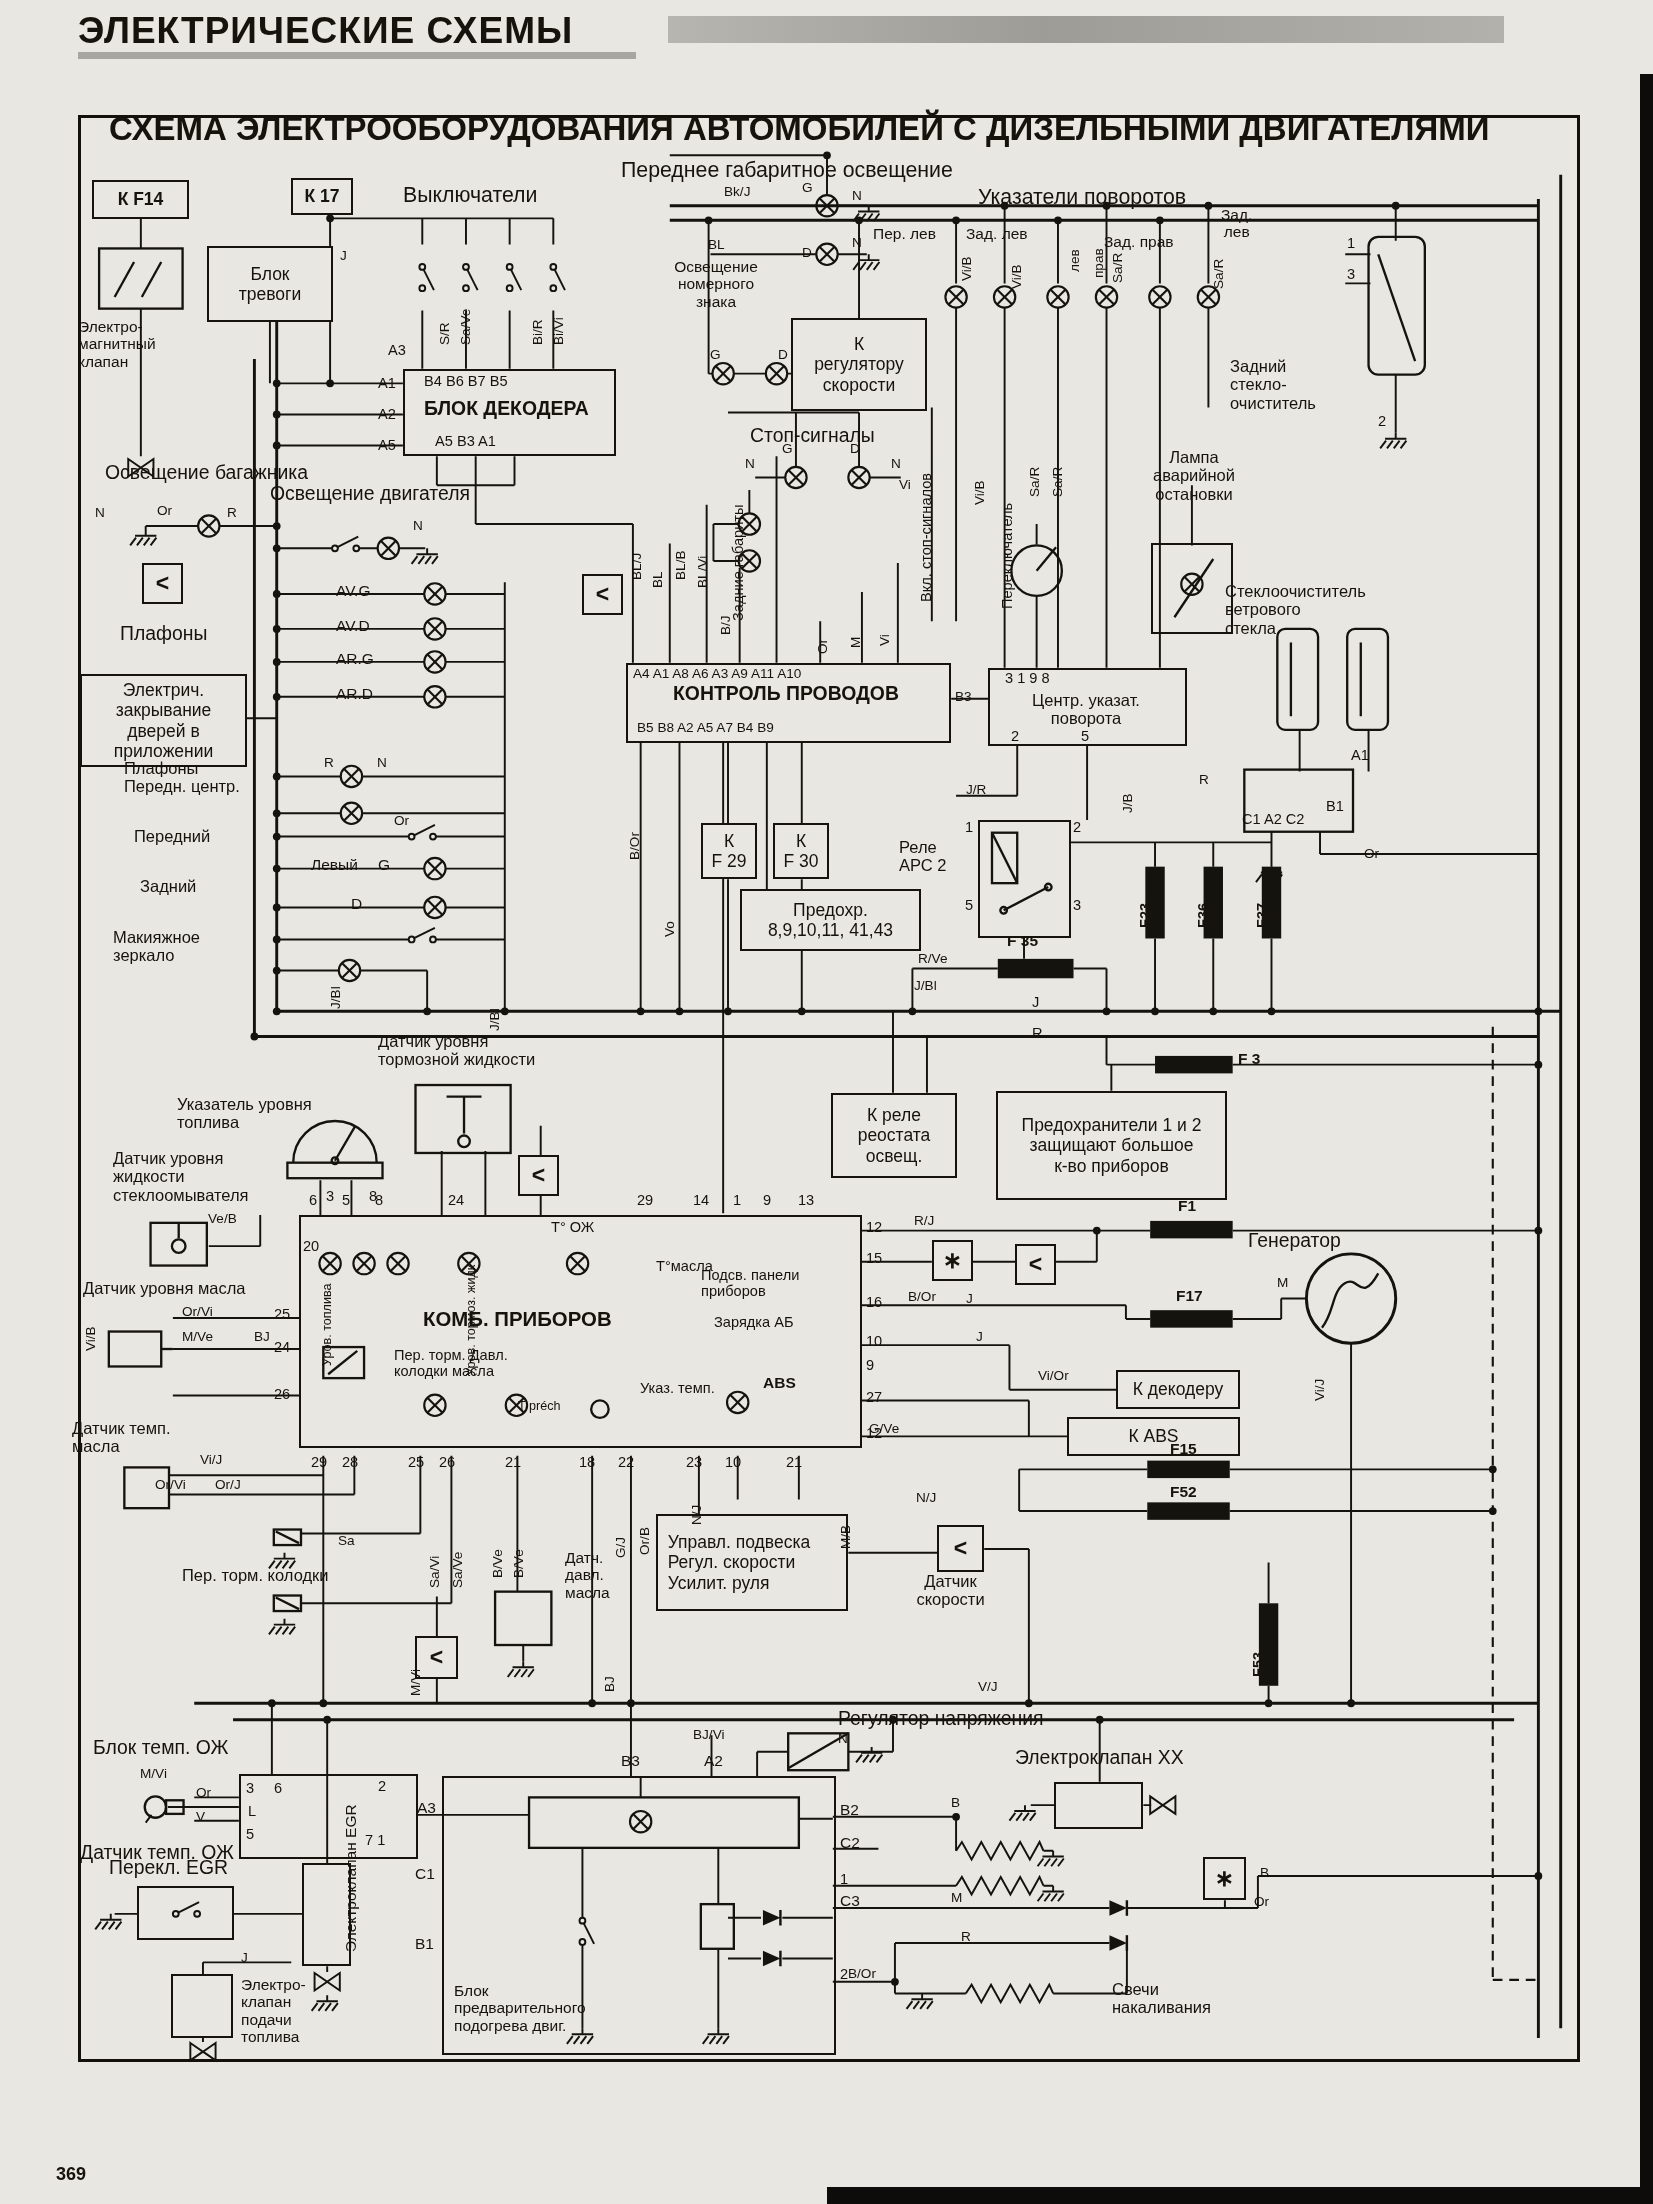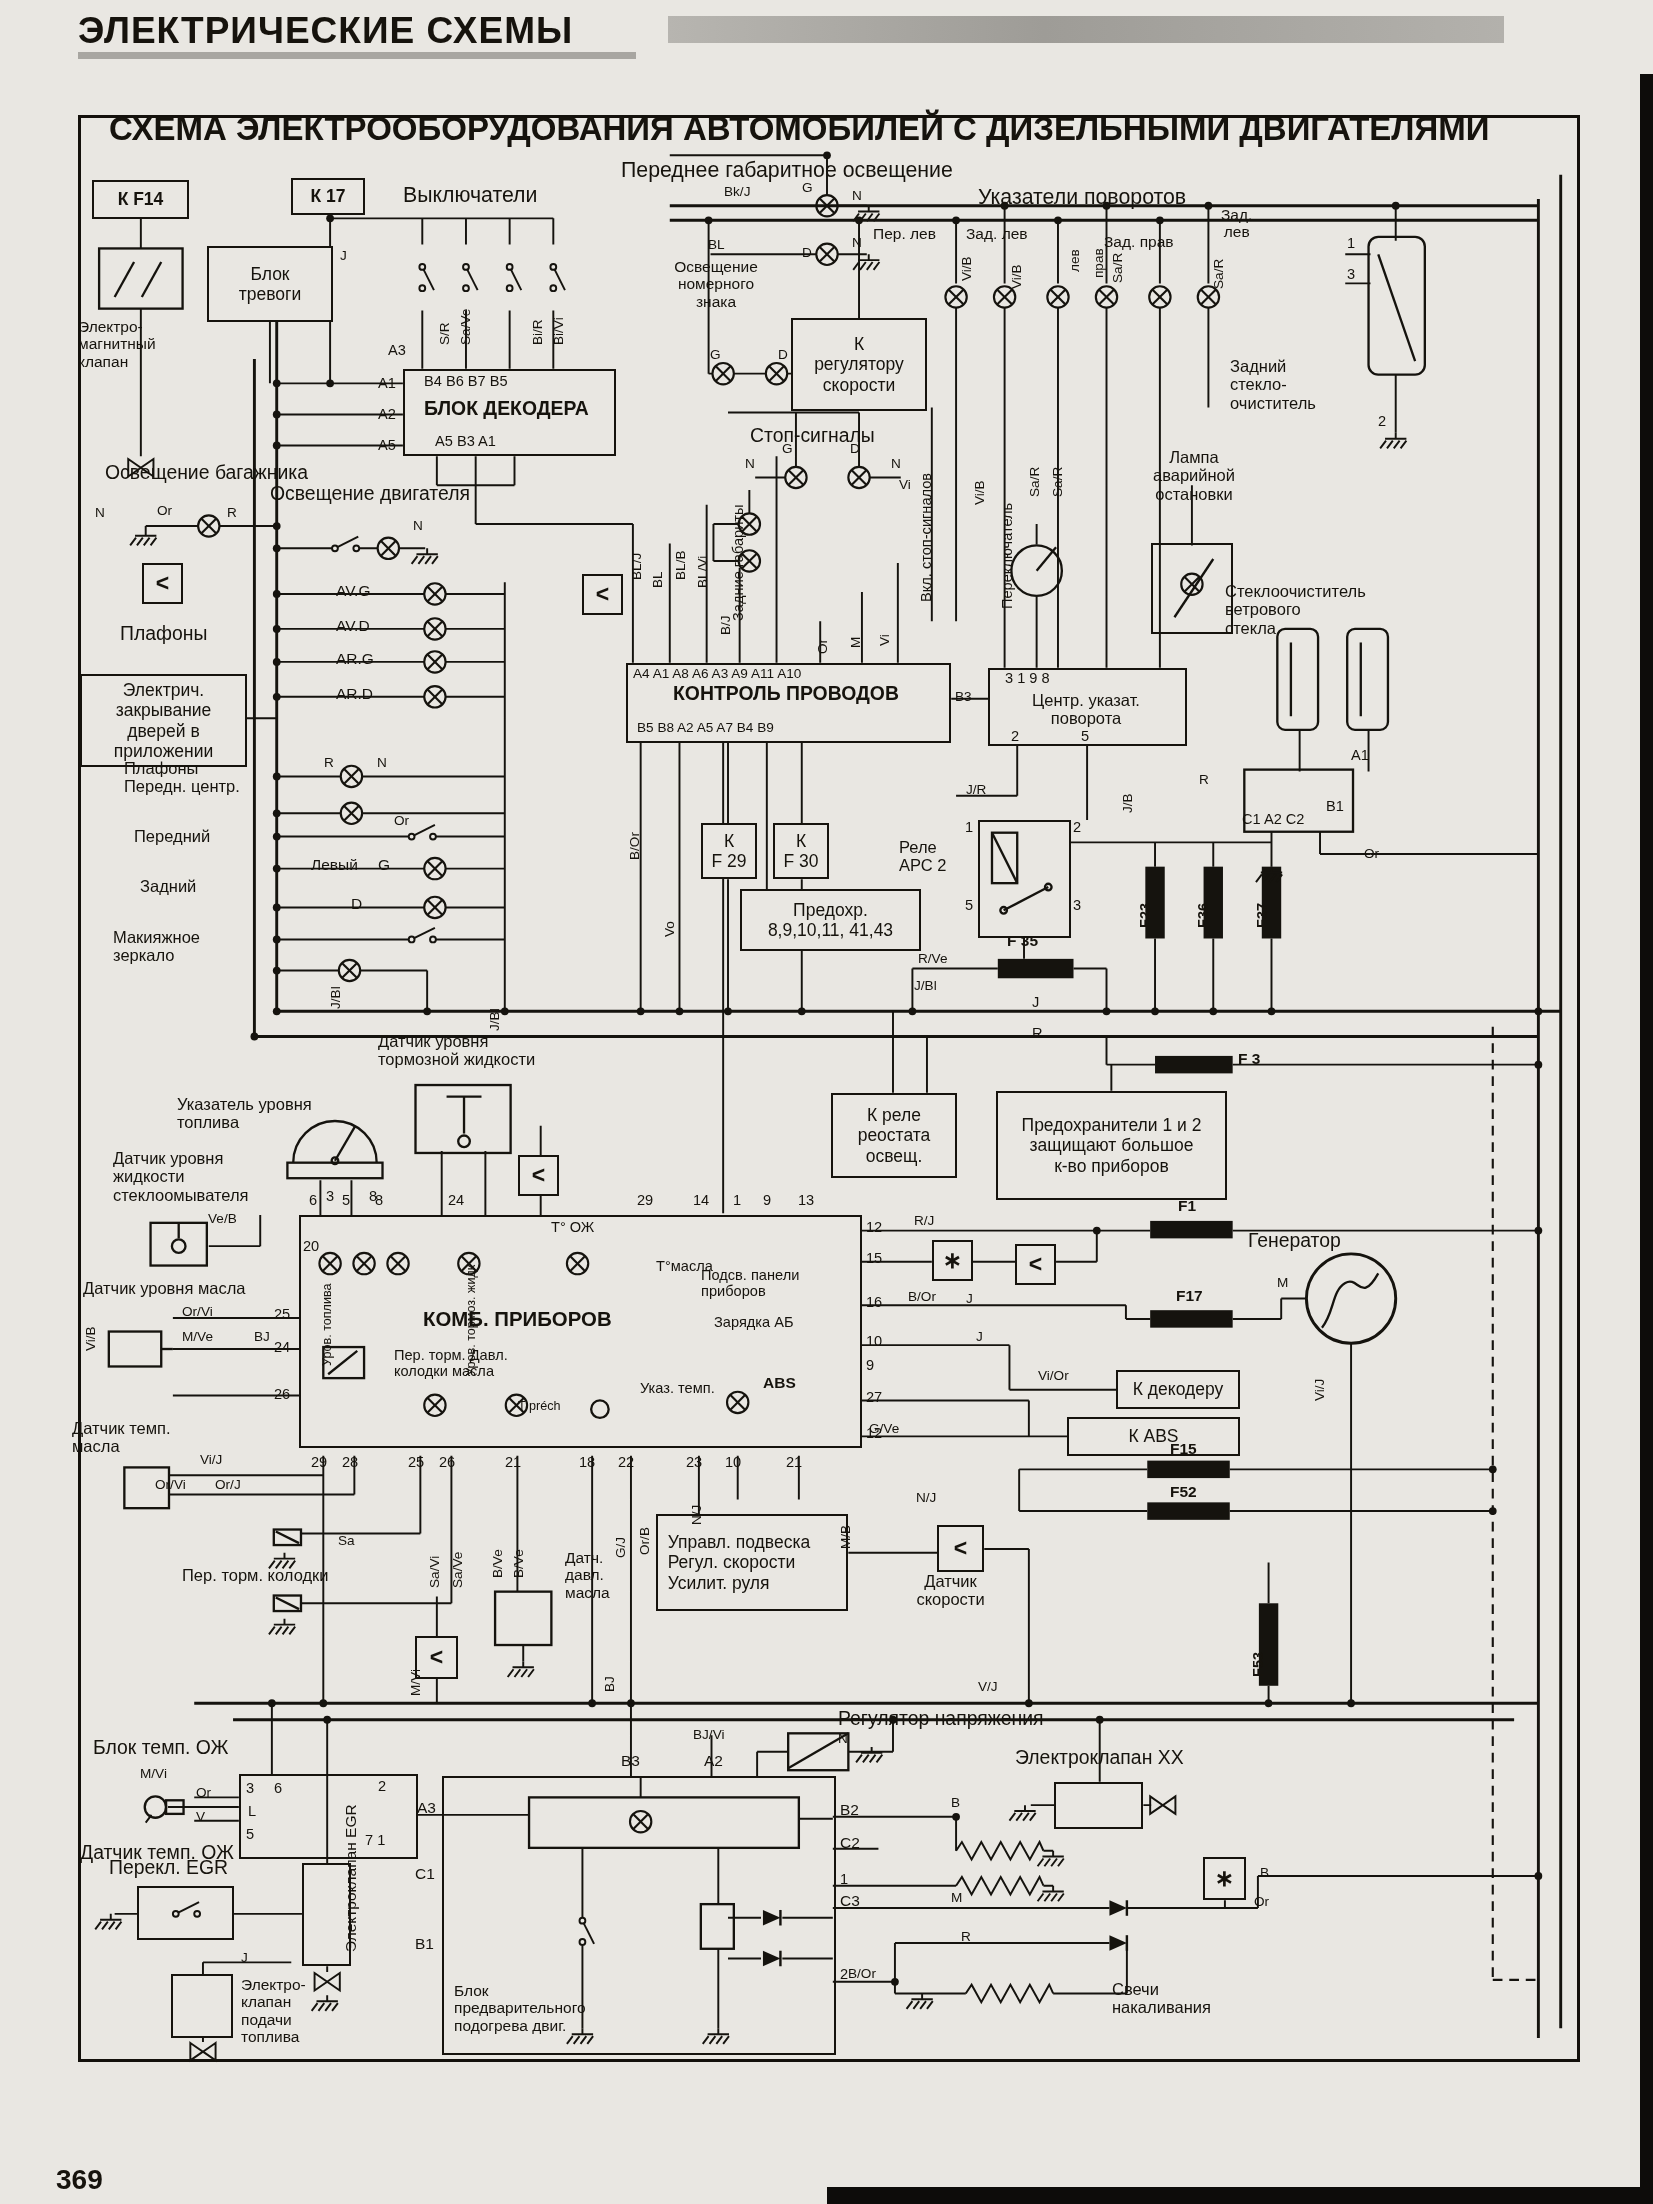--- a/index.html
+++ b/index.html
@@ -3,21 +3,21 @@
 <meta charset="utf-8">
 <style>
   html,body{margin:0;padding:0}
   body{width:1654px;height:2205px;position:relative;background:#e9e7e2;font-family:"Liberation Sans",sans-serif;color:#16130d;overflow:hidden}
   #frame{position:absolute;left:78px;top:115px;width:1502px;height:1947px;border:3.9px solid #14110c;box-sizing:border-box;z-index:1}
   svg.wires{position:absolute;left:0;top:0;z-index:1}
   .lbl{position:absolute;white-space:pre-line;line-height:1.12;font-size:18.4px;z-index:3}
   .rv{transform:rotate(-90deg);transform-origin:0 0;white-space:nowrap}
   .b{font-weight:bold}
   .ctr{text-align:center}
-  .f13{font-size:12.6px}.f14{font-size:13.6px}.f15{font-size:14.6px}.f16{font-size:15.5px}.f17{font-size:16.5px}.f20{font-size:19.4px}.f21{font-size:20.4px}.f22{font-size:21.3px}.f24{font-size:28px}
+  .f13{font-size:12.6px}.f14{font-size:13.6px}.f15{font-size:14.6px}.f16{font-size:15.5px}.f17{font-size:16.5px}.f20{font-size:19.4px}.f21{font-size:20.4px}.f22{font-size:21.3px}.f24{font-size:18px}
   .cbox{position:absolute;border:2.9px solid #16130d;background:#e9e7e2;display:flex;align-items:center;justify-content:center;text-align:center;white-space:pre-line;line-height:1.15;font-size:17.5px;z-index:2;box-sizing:border-box}
   .obox{position:absolute;border:2.9px solid #16130d;background:transparent;z-index:2;box-sizing:border-box}
   .sym{position:absolute;border:2.9px solid #16130d;background:#e9e7e2;display:flex;align-items:center;justify-content:center;font-weight:bold;font-size:23px;z-index:3;box-sizing:border-box}
   .band{position:absolute;left:668px;top:15.5px;width:836px;height:27px;background:linear-gradient(90deg,#b7b5b0,#9e9c97 45%,#b3b1ac);z-index:0}
   .underline{position:absolute;left:78px;top:52px;width:558px;height:6.8px;background:#a8a6a1;z-index:0}
   .strip-right{position:absolute;left:1640px;top:74px;width:13.6px;height:2131px;background:#0d0c0a;z-index:4}
   .bar-bottom{position:absolute;left:827px;top:2187px;width:827px;height:17.5px;background:#0d0c0a;z-index:4}
 </style>
 </head>
 <body>
@@ -343,21 +343,21 @@
       <use href="#diode" x="1152" y="2002"></use>
   <use href="#diode" x="795" y="1976"></use>
       <use href="#diode" x="795" y="2018"></use>
   <use href="#res" transform="translate(985,1907)"></use>
       <use href="#res" transform="translate(985,1943)"></use>
       <use href="#res" transform="translate(995,2054)"></use>
 </g>
 </svg>
 
 <div class="cbox b f17" style="left:92px;top:180px;width:97px;height:39px">К F14</div>
-<div class="cbox b f17" style="left:291px;top:178px;width:74px;height:37px">К 17</div>
+<div class="cbox b f17" style="left:291px;top:178px;width:62px;height:37px">К 17</div>
 <div class="cbox f17" style="left:207px;top:246px;width:126px;height:76px">Блок
 тревоги</div>
 <div class="obox" style="left:403px;top:369px;width:213px;height:87px"></div>
 <div class="cbox f17" style="left:791px;top:318px;width:136px;height:93px">К
 регулятору
 скорости</div>
 <div class="obox" style="left:626px;top:663px;width:325px;height:80px"></div>
 <div class="obox" style="left:988px;top:668px;width:199px;height:78px"></div>
 <div class="cbox f16" style="left:80px;top:674px;width:167px;height:93px">Электрич.
 закрывание

